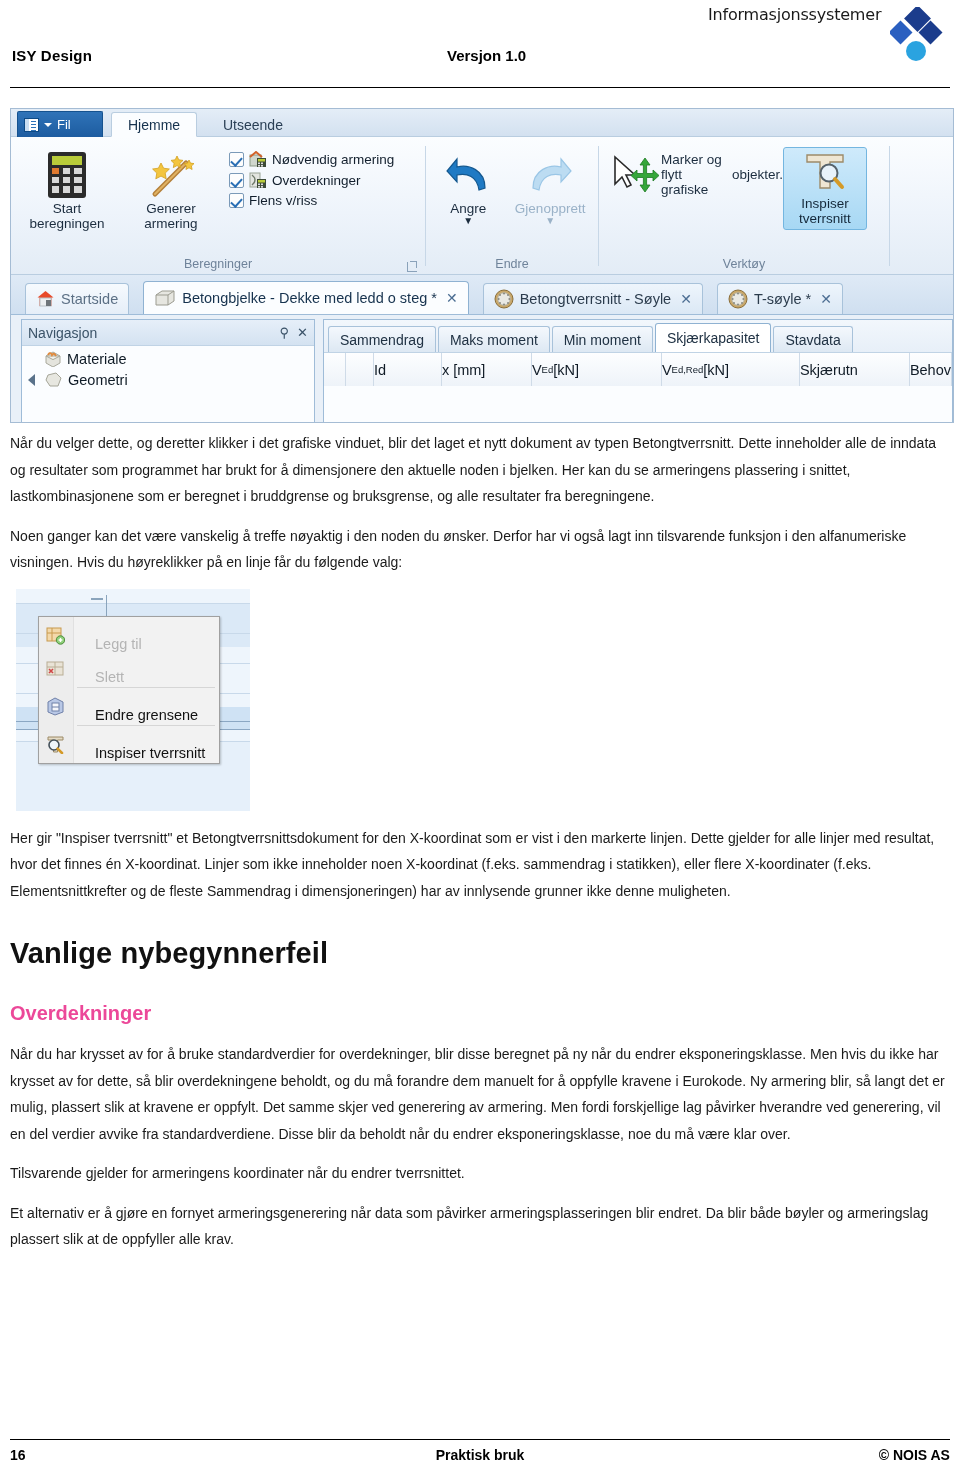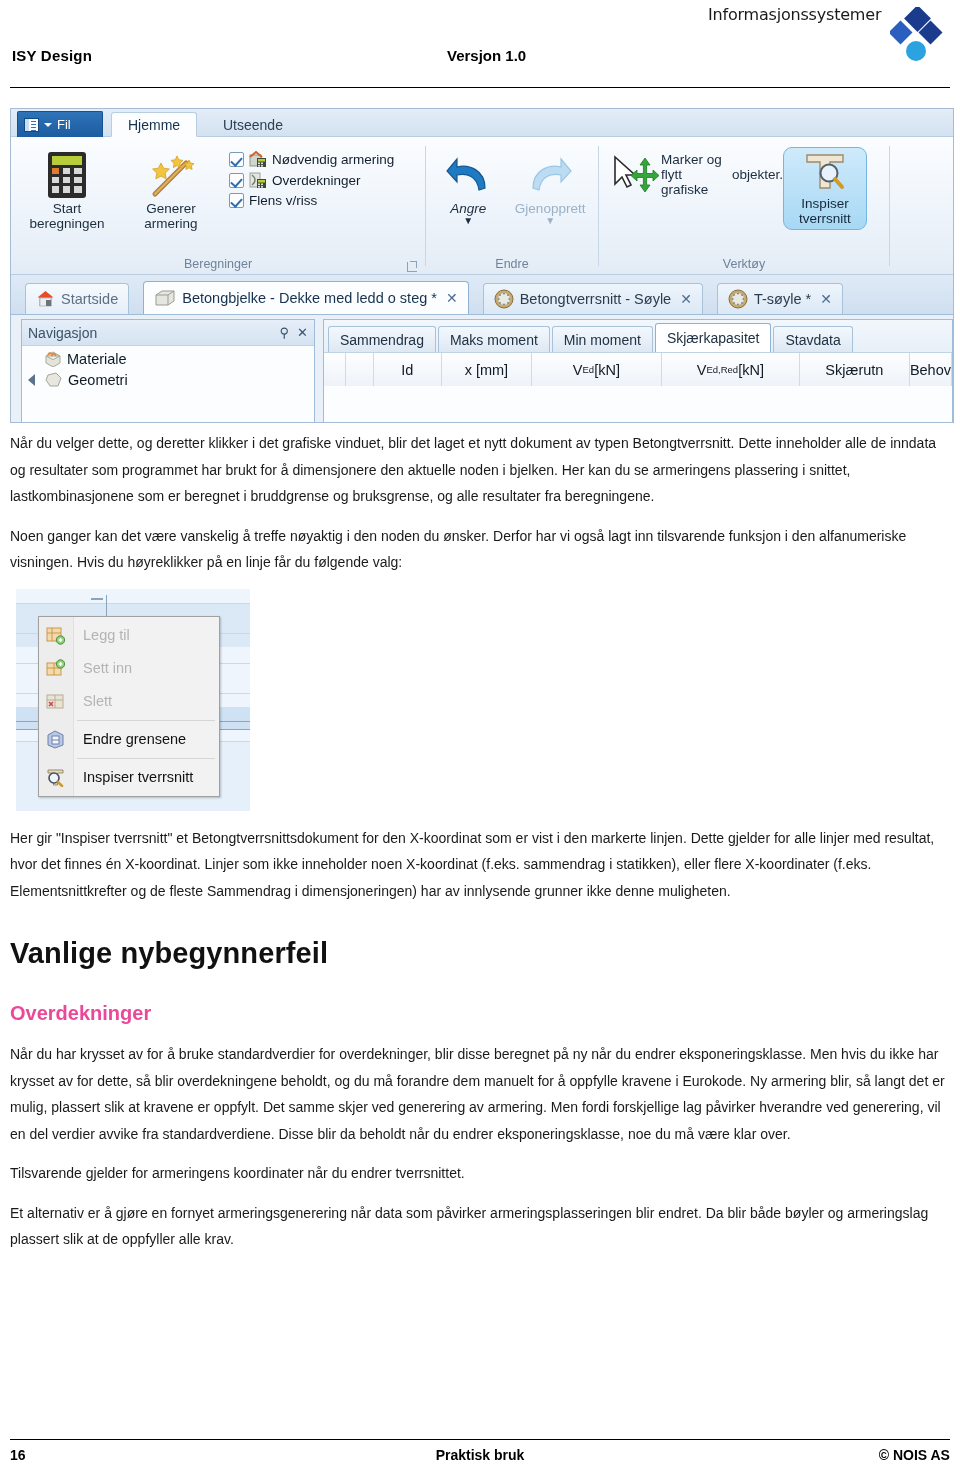--- a/index.html
+++ b/index.html
@@ -181,21 +181,21 @@
   .tool-btn {
     width: 180px; text-align: left;
     font-size: 13.5px; color: #1b2c3e; line-height: 15px;
     padding-top: 4px;
     display: flex; flex-direction: row; align-items: center;
   }
   .tool-btn .ico { height: 50px; display: flex; align-items: center; justify-content: center; }
   .sel-btn {
     width: 84px; margin-top: 2px;
     background: linear-gradient(#cfeafb,#a7d8f4);
-    border: 1px solid #74b6e0; border-radius: 9px;
+    border: 1px solid #74b6e0; border-radius: 3px;
     text-align: center; font-size: 13.5px; color: #14283a; line-height: 15px;
     padding-bottom: 3px;
     display: flex; flex-direction: column; align-items: center;
   }
   .sel-btn .ico { height: 48px; display: flex; align-items: center; justify-content: center; }
 
   
   .doctabs {
     height: 40px; position: relative;
     background: linear-gradient(#dfeaf6,#cfdff0);
@@ -245,21 +245,21 @@
     border: 1px solid #a8c2da; border-bottom: none; border-radius: 3px 3px 0 0;
     display: flex; align-items: center;
   }
   .gtab.sel { background: #ffffff; height: 29px; border-color: #8fb2d2; }
   .ghdr {
     display: flex; height: 34px; border-top: 1px solid #c0d3e5;
     background: linear-gradient(#fdfeff,#eef3f9);
   }
   .gcell {
     border-right: 1px solid #cfdbe8; display: flex; align-items: center;
-    justify-content: center; font-size: 14.5px; color: #101b26;
+    justify-content: flex-start; font-size: 14.5px; color: #101b26;
   }
   .gcell sub { font-size: 9.5px; }
 
   
   .para {
     font-size: 14px;
     line-height: 26.5px;
     color: #1a1a1a;
     margin: 0 2px 13px 2px;
     text-align: left;
@@ -292,22 +292,22 @@
     background: #f2f2f2;
     border: 1px solid #a0a0a0;
     box-shadow: 1px 1px 2px rgba(0,0,0,.22);
     padding: 2px 0;
   }
   .ctxmenu::before {
     content: ""; position: absolute; left: 0; top: 0; bottom: 0; width: 34px;
     background: #ededed; border-right: 1px solid #e0e0e0;
   }
   .mi {
-    position: relative; height: 33px; display: flex; align-items: center;
-    font-size: 14.5px; padding-left: 44px; color: #121212;
+    position: relative; height: 33px; display: flex; align-items: flex-end;
+    font-size: 14.5px; padding-left: 56px; color: #121212;
   }
   .mi.disabled { color: #b4b4b4; }
   .mi .mico { position: absolute; left: 7px; top: 7px; width: 19px; height: 19px; }
   .mi-sep { height: 1px; background: #d6d6d6; margin: 2px 4px 2px 38px; }
 
   
   .pg-footer {
     position: absolute; left: 10px; right: 10px; bottom: 10px;
     border-top: 1.6px solid #000;
     padding-top: 7px;
@@ -441,21 +441,21 @@
         <div class="rgroup-title">
           <span>Beregninger</span>
           <span class="dlg-launch"></span>
         </div>
       </div>
 
       <div class="rgroup-sep"></div>
 
       <div class="rgroup" style="width:172px;">
         <div class="rgroup-body" style="justify-content:center;">
-          <div class="bigbtn" style="width:80px;font-style:italic;">
+          <div class="bigbtn" style="width:80px;">
             <span class="ico">
               <svg width="46" height="42" viewBox="0 0 46 42">
                 <path d="M40 34 C40 16 24 10 12 13 L12 5 L2 17 L12 28 L12 21 C22 19 32 22 34 36 Z" fill="#1f7ac4" stroke="#14588f" stroke-width="1.2"></path>
               </svg>
             </span>
             <span>Angre</span>
             <span style="font-size:10px;line-height:9px;">▼</span>
           </div>
           <div class="bigbtn" style="width:92px;color:#9ab2c8;">
             <span class="ico">
@@ -662,30 +662,20 @@
             <rect x="1" y="2" width="14" height="13" fill="#f3d9ab" stroke="#c89a4f"></rect>
             <line x1="1" y1="7" x2="15" y2="7" stroke="#c89a4f"></line>
               <line x1="6" y1="2" x2="6" y2="15" stroke="#c89a4f"></line>
             <circle cx="14.5" cy="14" r="4.2" fill="#8ed07a" stroke="#4d8c3c"></circle>
             <path d="M12.6 14 h3.8 M14.5 12.1 v3.8" stroke="#fff" stroke-width="1.4"></path>
           </svg>
           <span>Legg til</span>
         </div>
         <div class="mi disabled">
           <svg class="mico" viewBox="0 0 19 19">
-            <rect x="1" y="4" width="14" height="12" fill="#f3d9ab" stroke="#c89a4f"></rect>
-            <line x1="1" y1="9" x2="15" y2="9" stroke="#c89a4f"></line>
-              <line x1="8" y1="4" x2="8" y2="16" stroke="#c89a4f"></line>
-            <circle cx="14.5" cy="5" r="4.2" fill="#8ed07a" stroke="#4d8c3c"></circle>
-            <path d="M12.6 5 h3.8 M14.5 3.1 v3.8" stroke="#fff" stroke-width="1.4"></path>
-          </svg>
-          <span>Sett inn</span>
-        </div>
-        <div class="mi disabled">
-          <svg class="mico" viewBox="0 0 19 19">
             <rect x="1" y="3" width="16" height="13" fill="#e9e3d6" stroke="#b9ae95"></rect>
             <line x1="1" y1="8" x2="17" y2="8" stroke="#b9ae95"></line>
               <line x1="9" y1="3" x2="9" y2="16" stroke="#b9ae95"></line>
             <path d="M3 10 l4 4 M7 10 l-4 4" stroke="#d04848" stroke-width="1.6"></path>
           </svg>
           <span>Slett</span>
         </div>
         <div class="mi-sep"></div>
         <div class="mi">
           <svg class="mico" viewBox="0 0 19 19">

